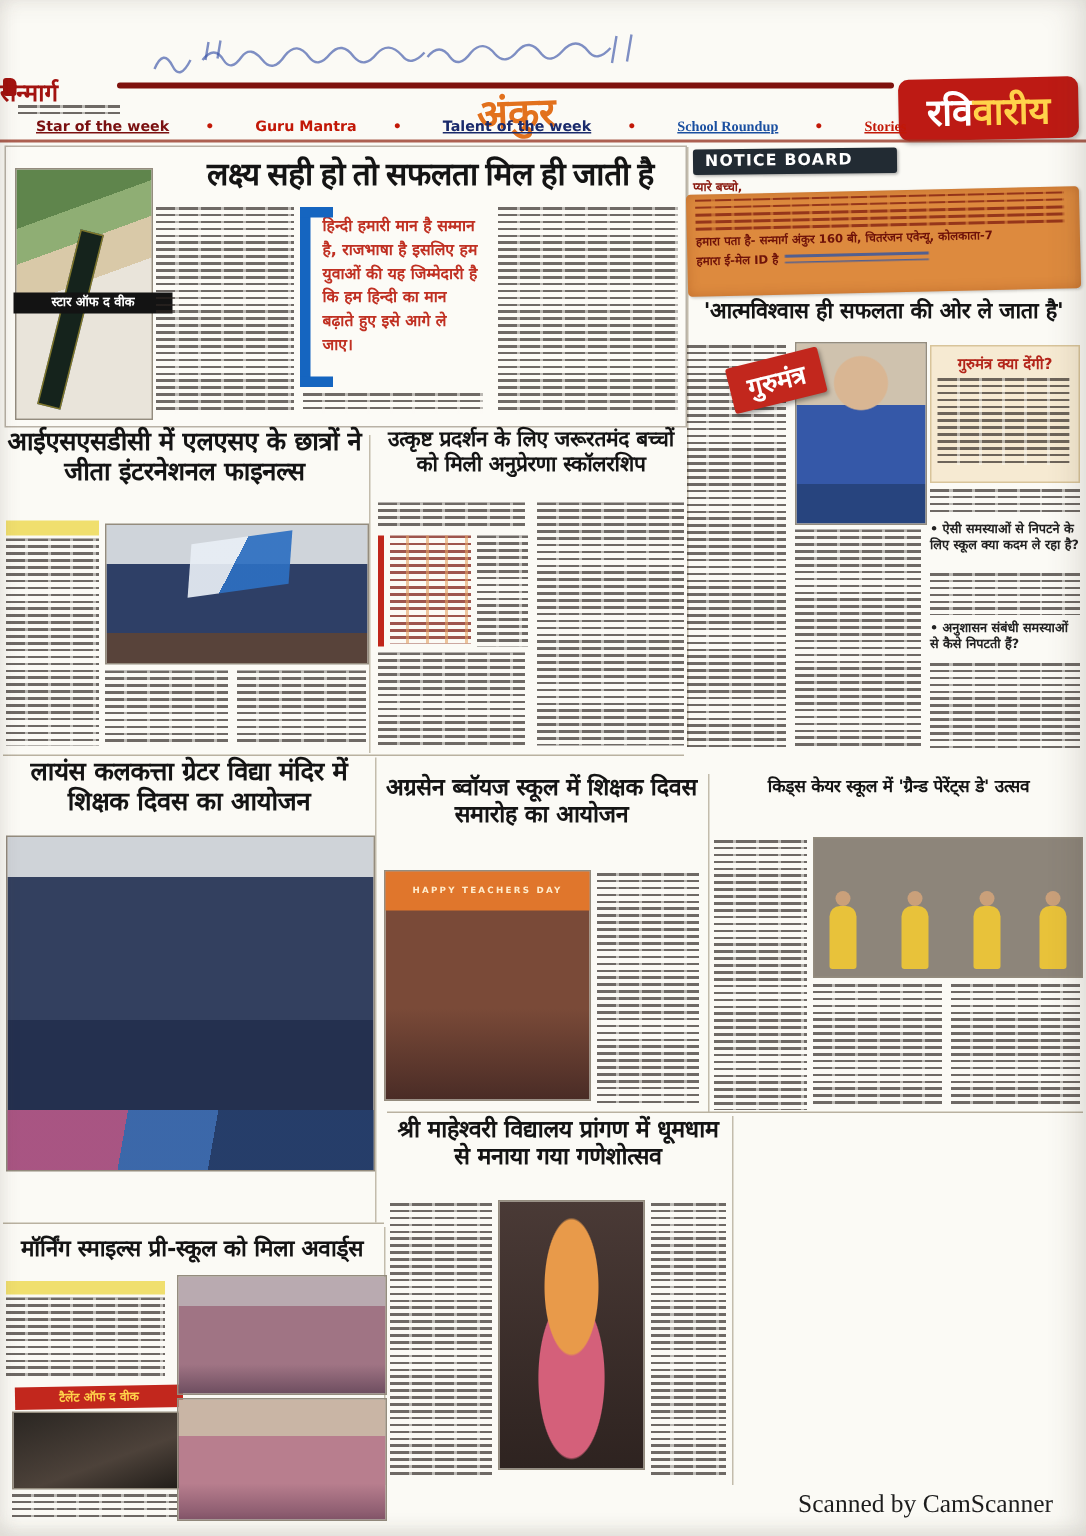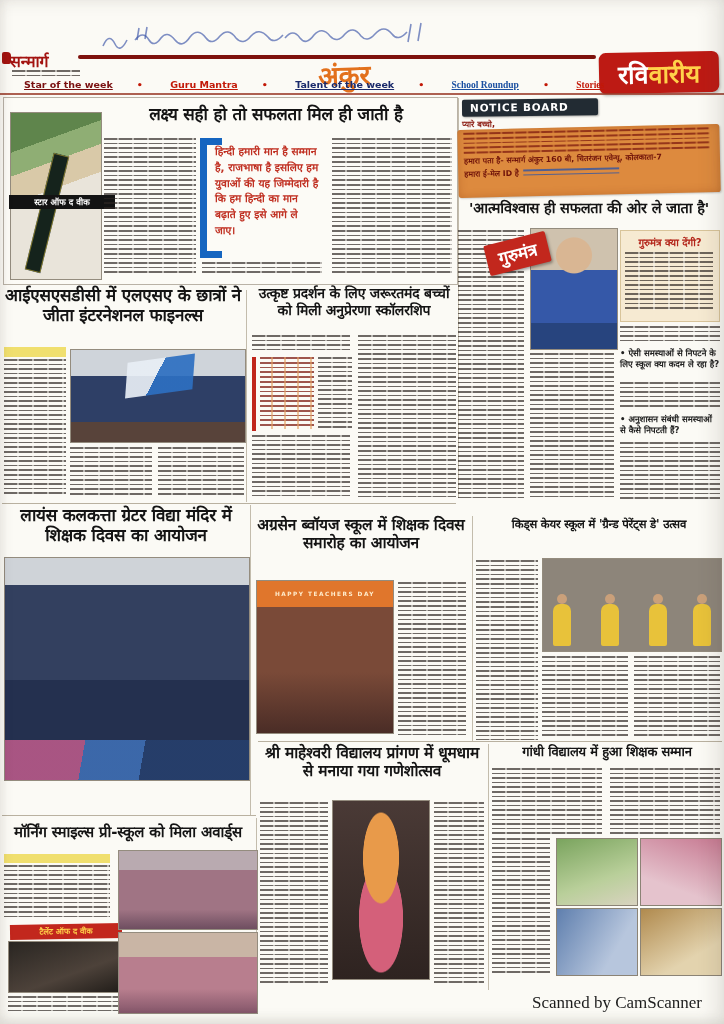--- a/index.html
+++ b/index.html
@@ -17,36 +17,36 @@
   .ft.red{background-image:
         repeating-linear-gradient(to right, transparent 0 11px, rgba(221,138,62,.6) 11px 13px),
         repeating-linear-gradient(to bottom, rgba(122,21,12,.9) 0 1.8px, transparent 1.8px 4.8px);}
   .ft.blue{background-image:
         repeating-linear-gradient(to bottom, rgba(28,79,176,.9) 0 2px, transparent 2px 5px);}
   .vline{position:absolute;width:1px;background:#c3bcac;}
   .hline{position:absolute;height:1px;background:#b9b1a0;}
   .headline{position:absolute;font-weight:bold;color:#141414;text-align:center;line-height:1.18;
             letter-spacing:-.2px;}
   
-  .logo{left:10px;top:50px;font-size:16px;font-weight:bold;color:#a31310;}
+  .logo{left:0;top:50px;font-size:16px;font-weight:bold;color:#a31310;}
   .logo-emblem{left:2px;top:52px;width:9px;height:12px;background:#a31310;border-radius:2px 4px 2px 2px;}
   .rule-top{left:78px;top:55px;width:518px;height:4px;background:#7e120d;border-radius:2px;}
   .rule-nav{left:0px;top:93px;width:724px;height:2px;background:#9a3a28;opacity:.8;}
   .ankur{left:318px;top:56px;font-size:27px;font-weight:bold;color:#e2711d;transform:rotate(-2deg);
          text-shadow:0 0 2px #fff,0 0 1px #fff;}
   .ravivariya{left:599px;top:52px;width:120px;height:41px;background:#bd1a14;border-radius:7px;
          transform:rotate(-1.2deg);display:flex;align-items:center;justify-content:center;
          font-size:25px;font-weight:bold;box-shadow:1px 2px 3px rgba(0,0,0,.25);}
   .ravivariya .p1{color:#ffffff;}
   .ravivariya .p2{color:#ffd24a;}
   .nav{left:4px;top:79px;font-size:9.5px;font-weight:bold;white-space:nowrap;}
   .nav span{margin-right:4px;margin-left:20px;}
   .nav .sep{color:#c21807;}
   .nav .n0{color:#7a1010;text-decoration:underline;}
-  .nav .n1{color:#c21807;text-decoration:underline;}
+  .nav .n1{color:#c21807;}
   .nav .n2{color:#1a2a6b;text-decoration:underline;}
   .nav .n3{color:#1a4fa0;text-decoration:underline;font-family:Liberation Serif, serif;}
   .nav .n4{color:#c21807;text-decoration:underline;font-family:Liberation Serif, serif;}
   
   .art-star{left:3px;top:97px;width:453px;height:186px;border:1px solid #b9b2a6;background:#fcfbf6;}
   .star-photo{left:6px;top:14px;width:90px;height:166px;border:1px solid #999;
       background:
         linear-gradient(160deg,#5f854c 0 20%,#8fae74 20% 32%,#d9c9a8 32% 46%,#e9e4da 46% 100%);}
   .star-photo::before{content:"";position:absolute;left:28px;top:40px;width:16px;height:120px;
       background:#15231c;transform:rotate(14deg);box-shadow:0 0 0 1px rgba(230,200,60,.5) inset;}
@@ -122,21 +122,21 @@
   <div class="abs nav">
     <span class="n0">Star of the week</span><span class="sep">•</span>
     <span class="n1">Guru Mantra</span><span class="sep">•</span>
     <span class="n2">Talent of the week</span><span class="sep">•</span>
     <span class="n3">School Roundup</span><span class="sep">•</span>
     <span class="n4">Stories</span>
   </div>
   <div class="abs rule-nav"></div>
 
   <div class="abs art-star">
-    <div class="headline" style="left:96px;top:6px;width:352px;font-size:17px;">लक्ष्य सही हो तो सफलता मिल ही जाती है</div>
+    <div class="headline" style="left:107px;top:6px;width:352px;font-size:21px;font-family:Liberation Serif, serif;">लक्ष्य सही हो तो सफलता मिल ही जाती है</div>
     <div class="photo star-photo abs">
       <div class="star-badge">स्टार ऑफ द वीक</div>
     </div>
     <div class="ft" style="left:100px;top:40px;width:92px;height:138px;"></div>
     <div class="abs pullq">हिन्दी हमारी मान है सम्मान है, राजभाषा है इसलिए हम युवाओं की यह जिम्मेदारी है कि हम हिन्दी का मान बढ़ाते हुए इसे आगे ले जाए।</div>
     <div class="ft" style="left:198px;top:164px;width:120px;height:14px;"></div>
     <div class="ft" style="left:328px;top:40px;width:120px;height:138px;"></div>
   </div>
 
   <div class="vline" style="left:458px;top:98px;height:400px;"></div>
@@ -224,30 +224,20 @@
 
   <div class="hline" style="left:258px;top:741px;width:464px;"></div>
   <div class="abs" style="left:258px;top:744px;width:228px;height:246px;">
     <div class="headline" style="left:0;top:0;width:228px;font-size:15.5px;">श्री माहेश्वरी विद्यालय प्रांगण में धूमधाम से मनाया गया गणेशोत्सव</div>
     <div class="ft" style="left:2px;top:58px;width:68px;height:182px;"></div>
     <div class="photo abs" style="left:74px;top:56px;width:96px;height:178px;background:radial-gradient(ellipse at 50% 32%,#e89a4a 0 26%,transparent 27%),radial-gradient(ellipse at 50% 66%,#d4607a 0 32%,transparent 33%),linear-gradient(#4a3a36,#2e2320);"></div>
     <div class="ft" style="left:176px;top:58px;width:50px;height:182px;"></div>
   </div>
 
   <div class="vline" style="left:488px;top:744px;height:246px;"></div>
-  <div class="abs" style="left:492px;top:744px;width:230px;height:246px;">
-    <div class="headline" style="left:0;top:0;width:230px;font-size:13px;white-space:nowrap;">गांधी विद्यालय में हुआ शिक्षक सम्मान</div>
-    <div class="ft" style="left:0;top:24px;width:110px;height:66px;"></div>
-    <div class="ft" style="left:118px;top:24px;width:110px;height:66px;"></div>
-    <div class="ft" style="left:0;top:94px;width:58px;height:138px;"></div>
-    <div class="tile" style="left:64px;top:94px;width:80px;height:66px;background:linear-gradient(160deg,#7aa45e,#b9cf9a 60%,#d9d3c0);"></div>
-    <div class="tile" style="left:148px;top:94px;width:80px;height:66px;background:linear-gradient(200deg,#c77a92,#e5c3cd 70%);"></div>
-    <div class="tile" style="left:64px;top:164px;width:80px;height:66px;background:linear-gradient(120deg,#5f7fae,#b7c6dd 70%);"></div>
-    <div class="tile" style="left:148px;top:164px;width:80px;height:66px;background:linear-gradient(150deg,#b08a4e,#e3d3ae 70%);"></div>
-  </div>
 
   <div class="hline" style="left:2px;top:815px;width:254px;"></div>
   <div class="vline" style="left:256px;top:818px;height:172px;"></div>
   <div class="abs" style="left:2px;top:818px;width:252px;height:200px;">
     <div class="headline" style="left:0;top:6px;width:252px;font-size:15px;white-space:nowrap;">मॉर्निंग स्माइल्स प्री-स्कूल को मिला अवार्ड्स</div>
     <div class="caption-y" style="left:2px;top:36px;width:106px;height:9px;"></div>
     <div class="ft" style="left:2px;top:47px;width:106px;height:54px;"></div>
     <div class="talent-badge abs">टैलेंट ऑफ द वीक</div>
     <div class="photo abs" style="left:6px;top:123px;width:114px;height:50px;background:linear-gradient(160deg,#2a2622,#4d423a 60%,#201c18);"></div>
     <div class="ft" style="left:6px;top:178px;width:110px;height:16px;"></div>

